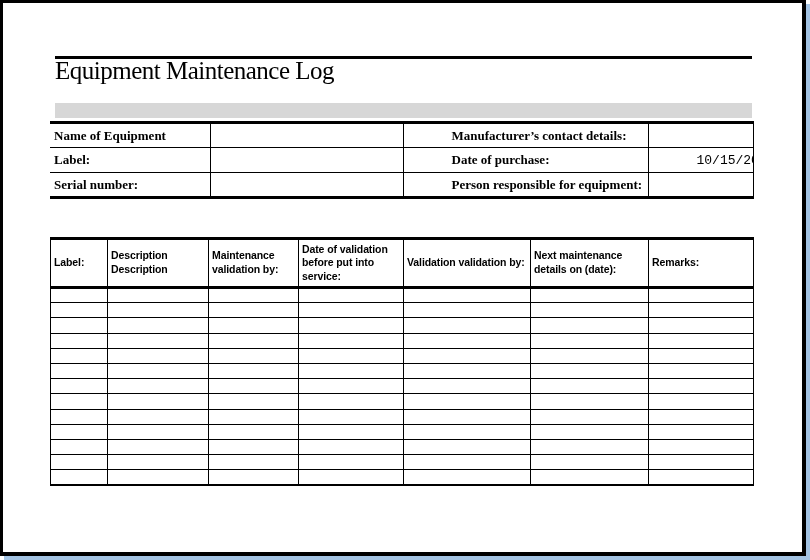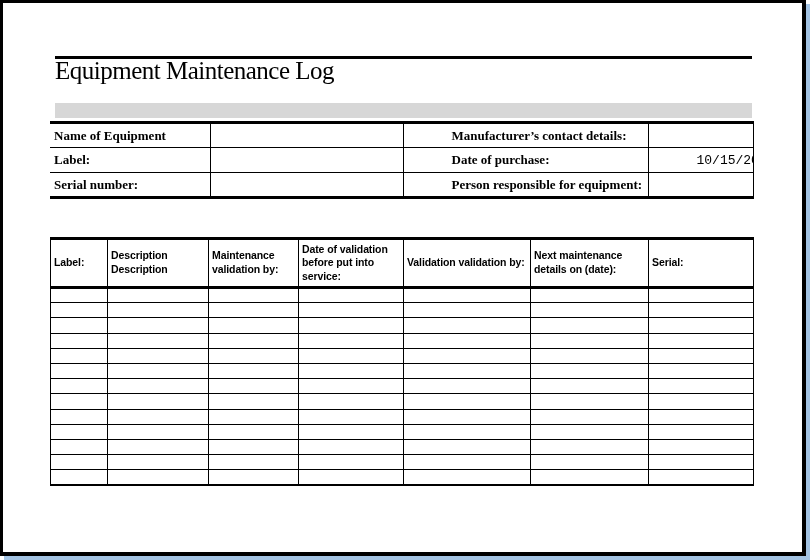--- a/index.html
+++ b/index.html
@@ -160,21 +160,21 @@
         <col style="width:105px">
     </colgroup>
     <thead>
       <tr>
         <th>Label:</th>
         <th>Description Description</th>
         <th>Maintenance validation by:</th>
         <th>Date of validation before put into service:</th>
         <th>Validation validation by:</th>
         <th>Next maintenance details on (date):</th>
-        <th>Serial:</th>
+        <th>Remarks:</th>
       </tr>
     </thead>
     <tbody>
         <tr>
           <td></td>
           <td></td>
           <td></td>
           <td></td>
           <td></td>
           <td></td>

